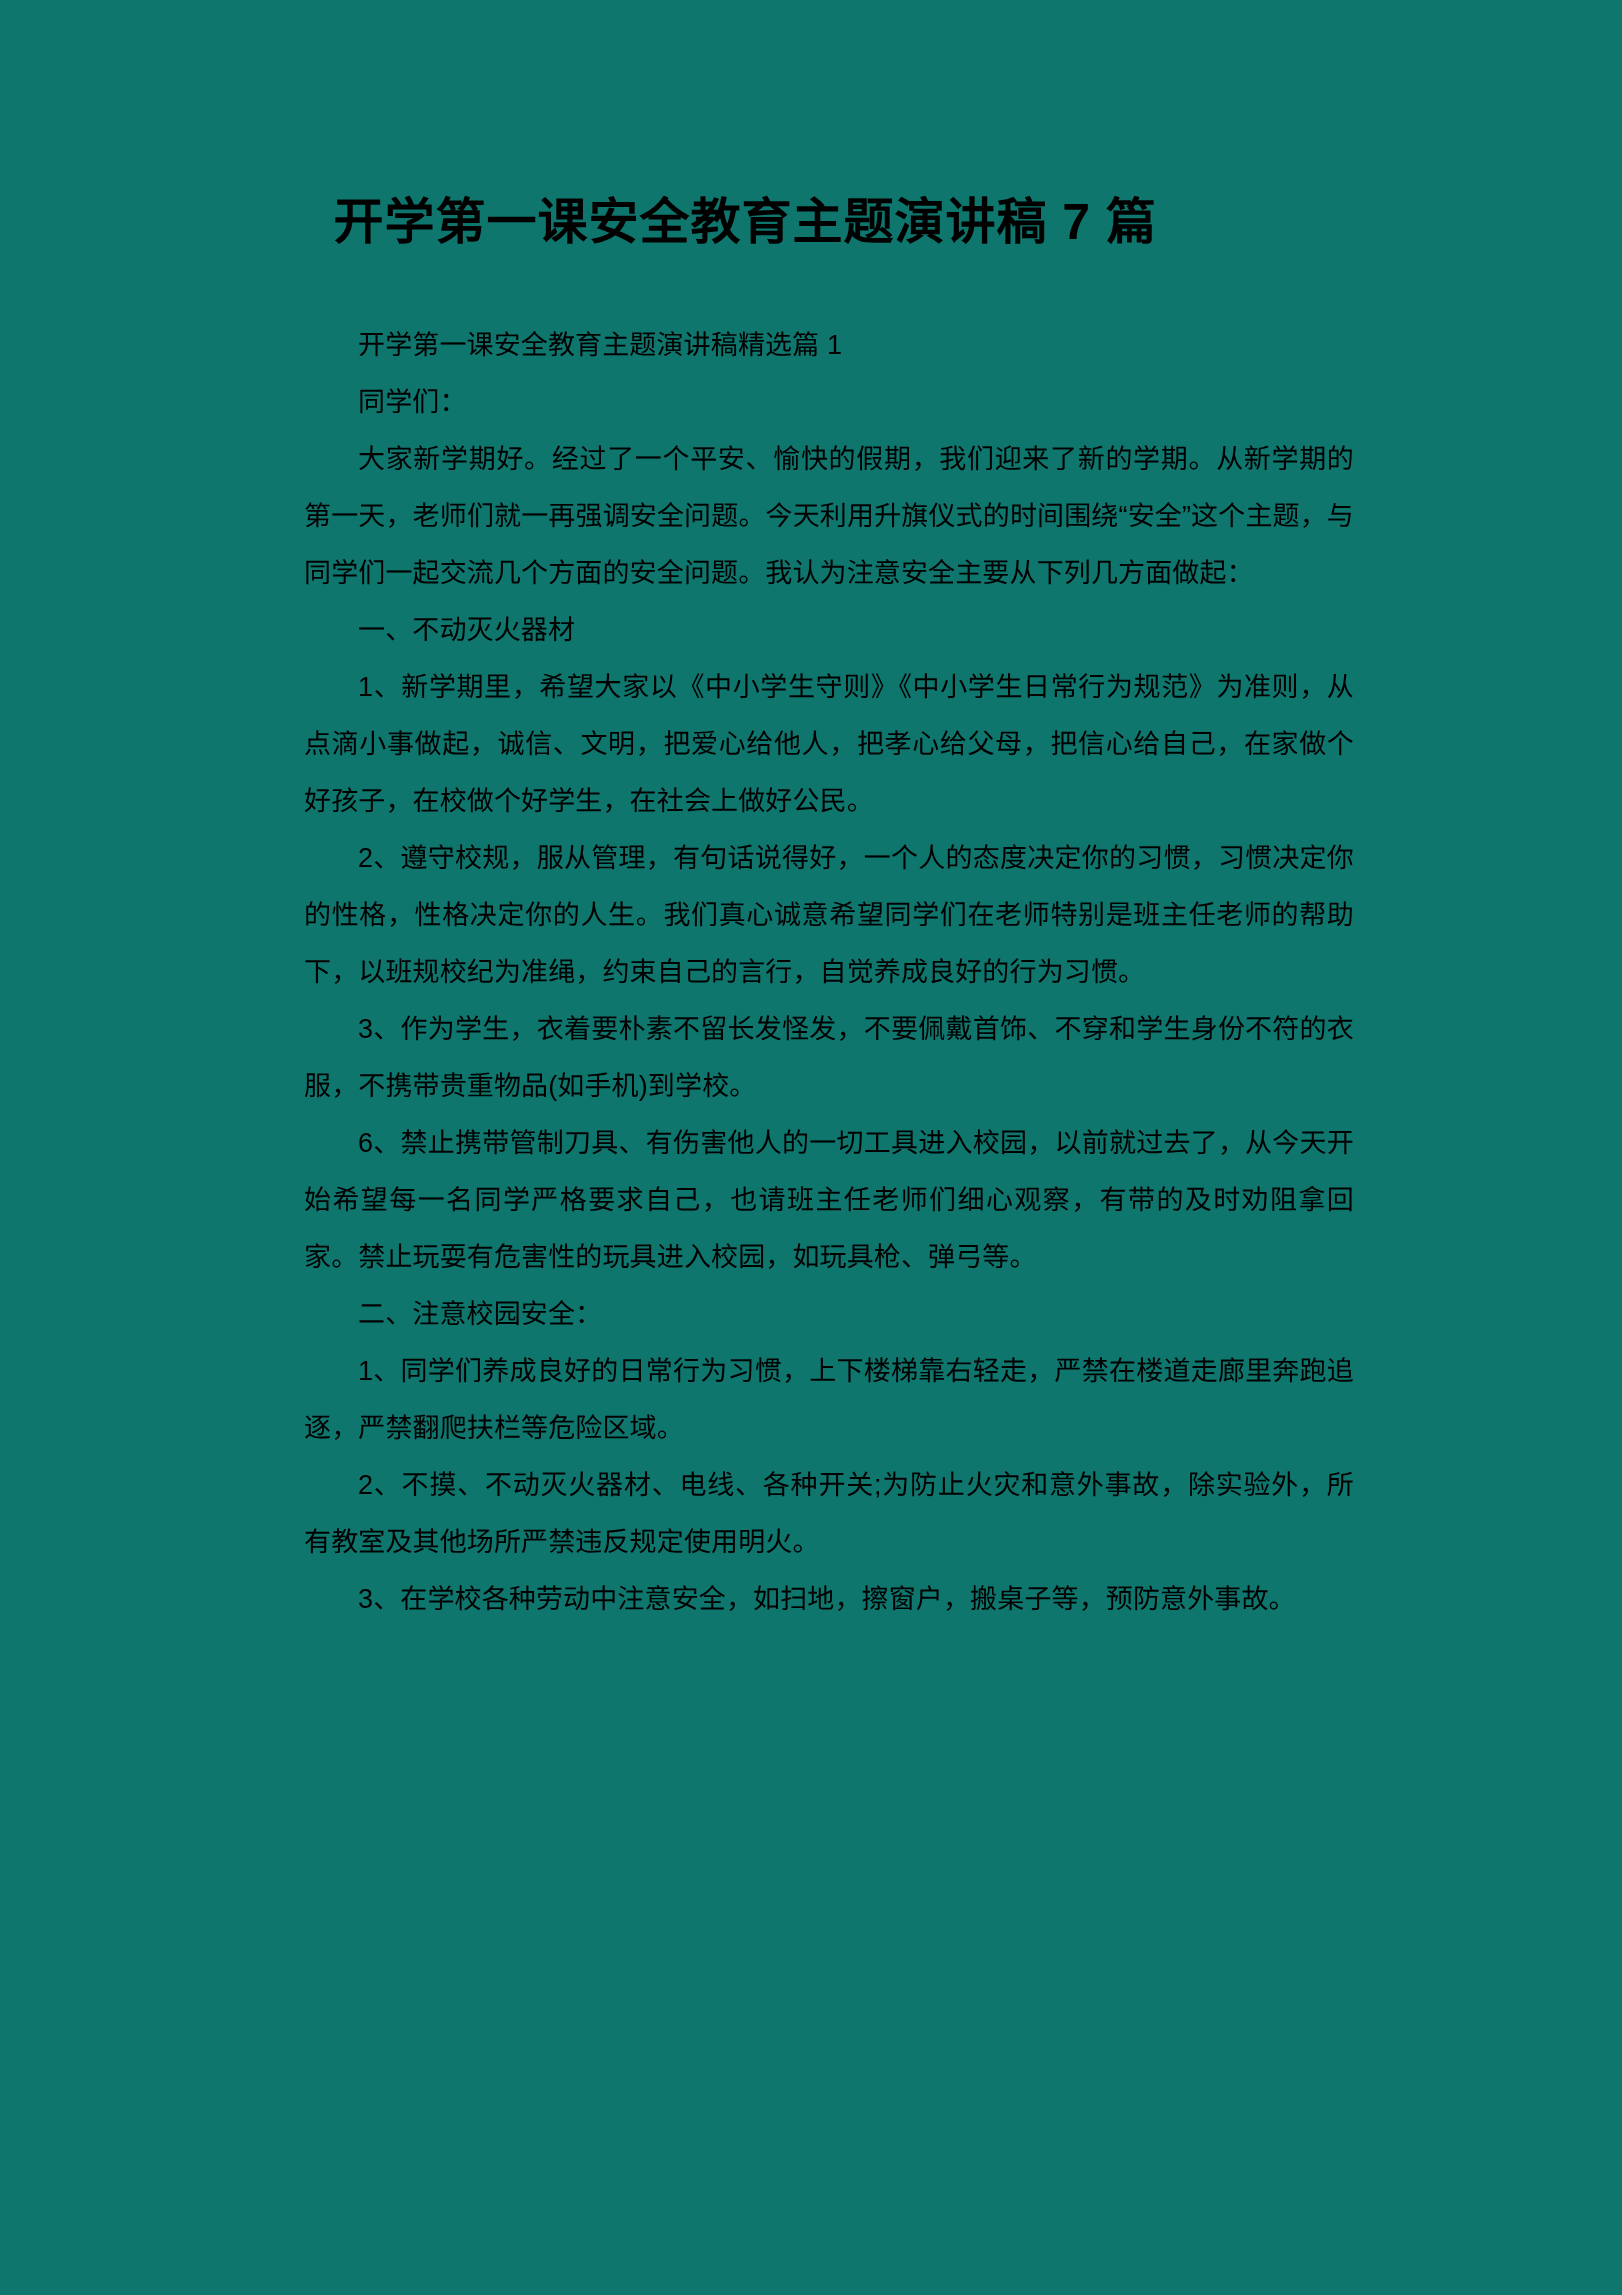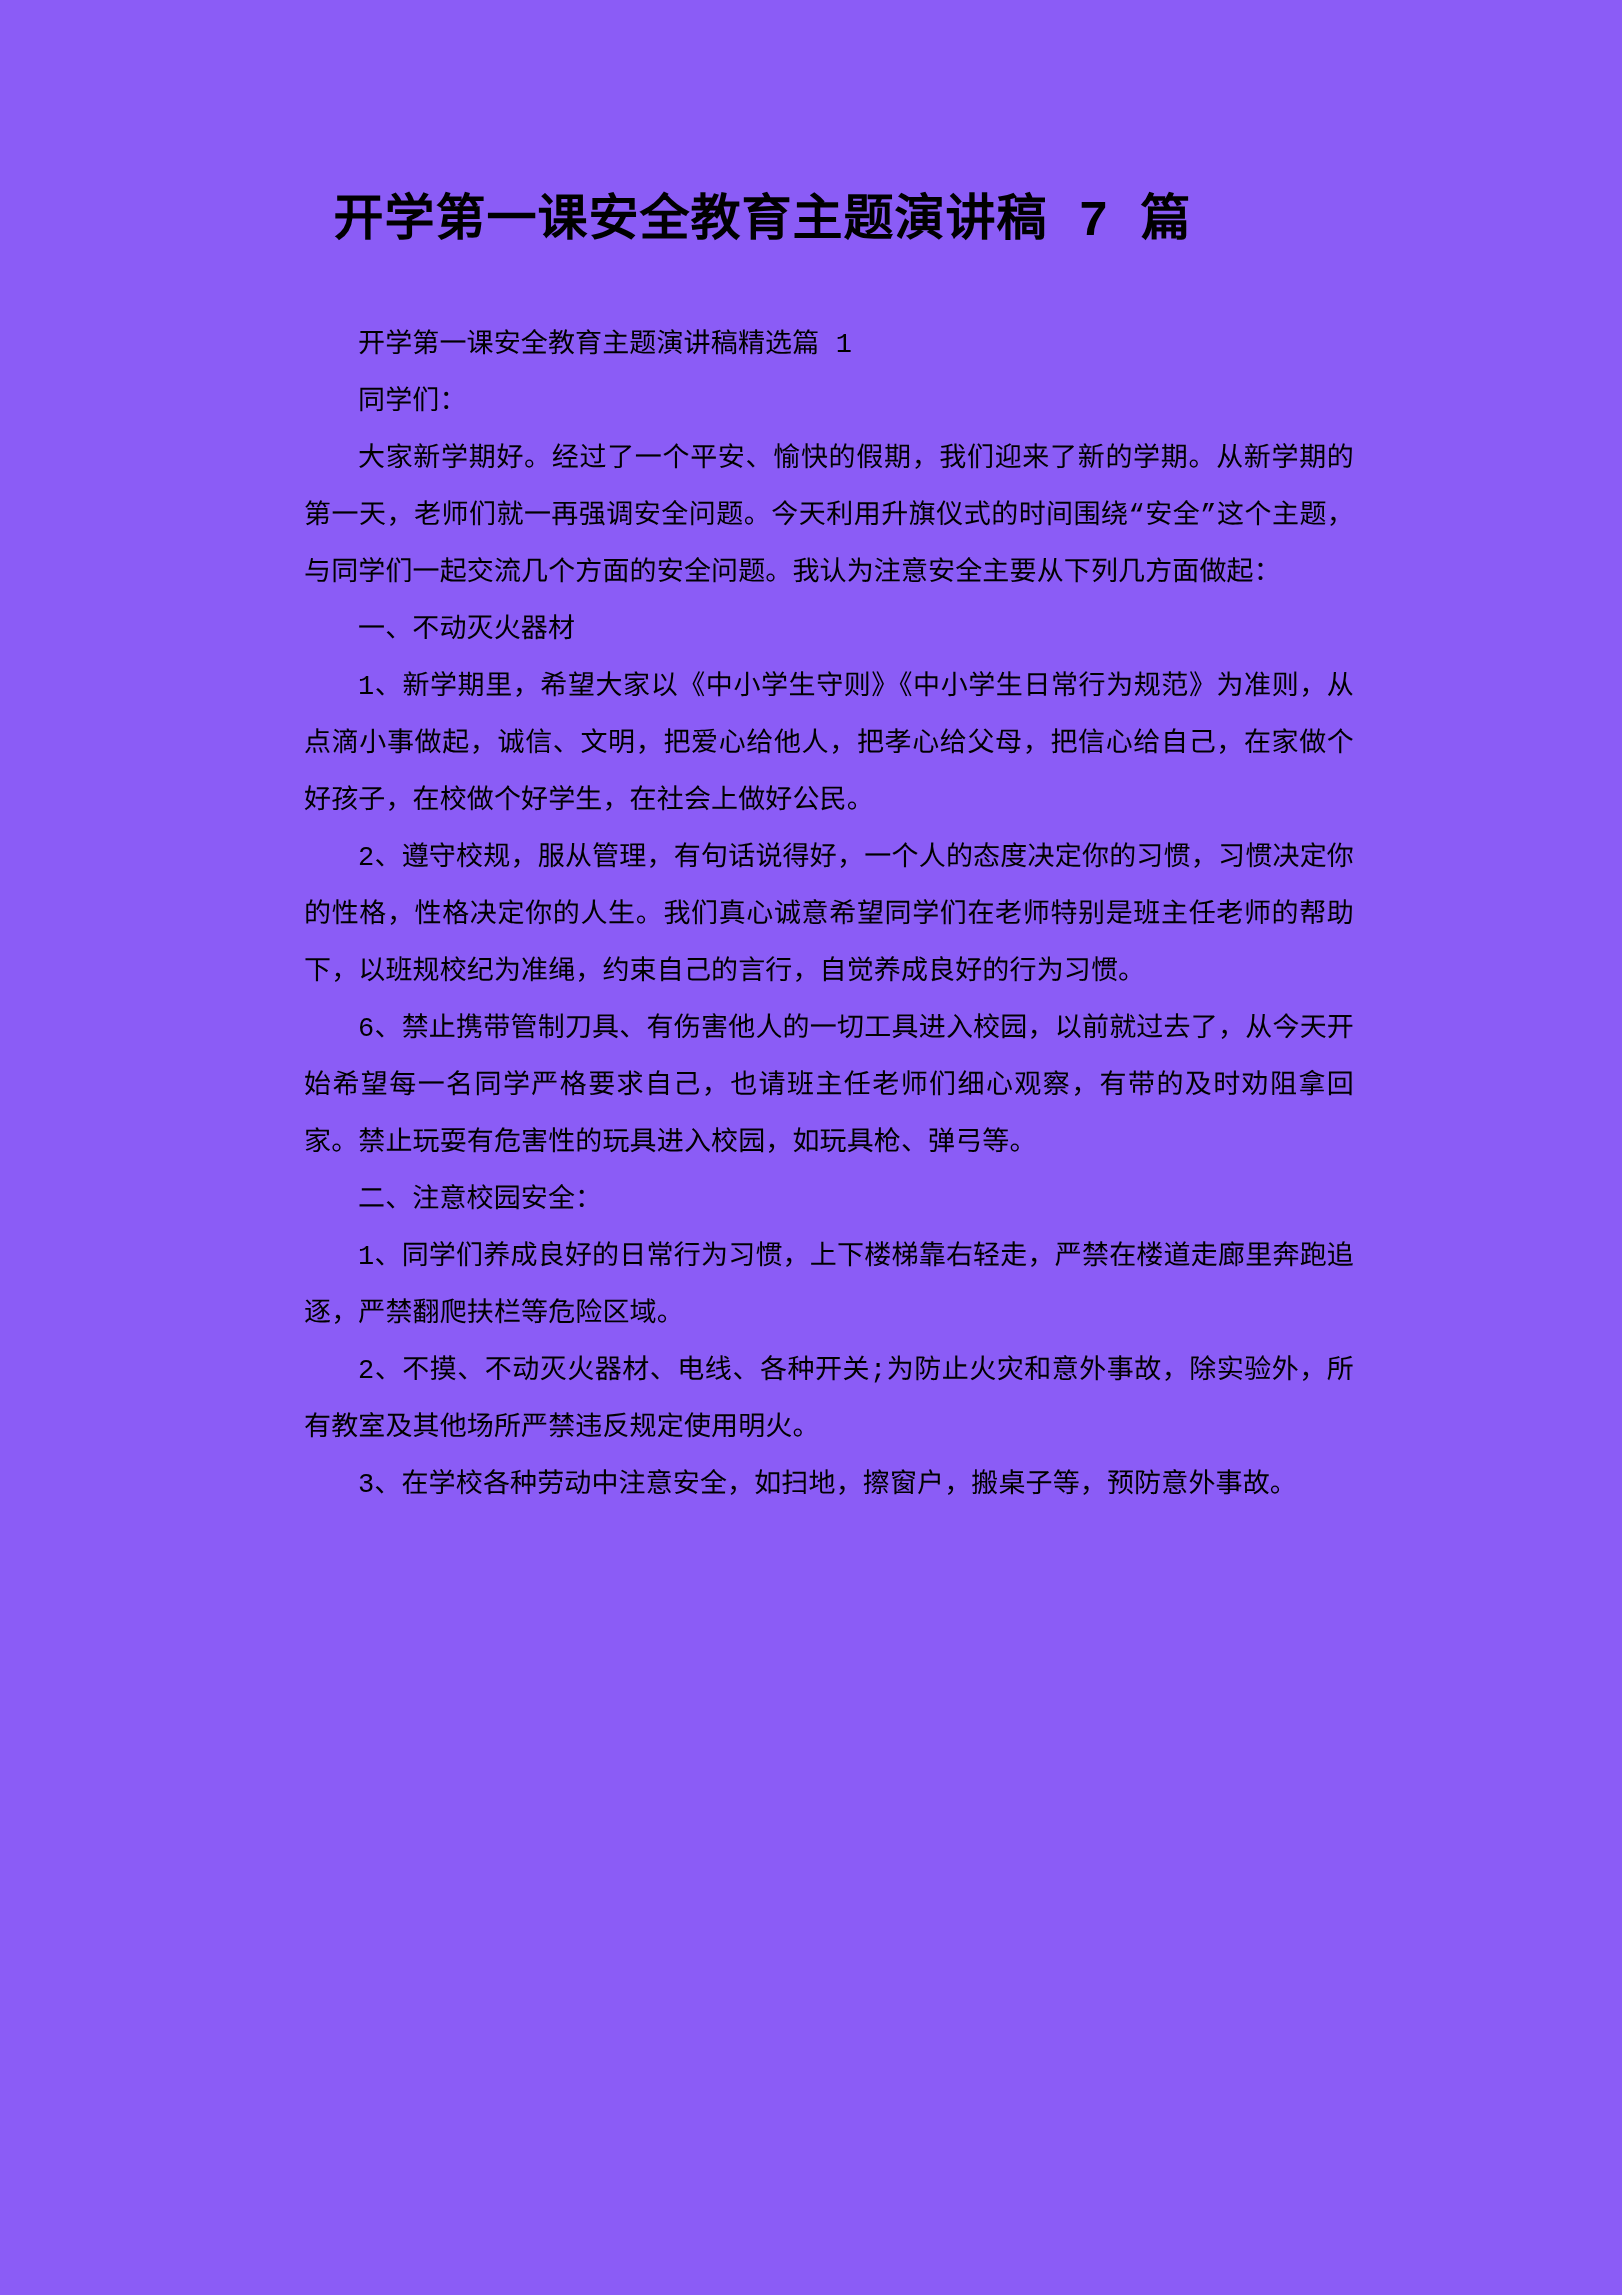--- a/index.html
+++ b/index.html
@@ -6,25 +6,25 @@
   html, body {
     margin: 0;
     padding: 0;
     background: #ffffff;
   }
 
   .page {
     position: relative;
     width: 1623px;
     height: 2295px;
-    background: #8b5cf6;
+    background: #0f766e;
     box-sizing: border-box;
     
     padding: 0 258px 0 304px;
-    font-family: Liberation Mono, monospace;
+    font-family: Liberation Sans, sans-serif;
     color: #000000;
     overflow: hidden;
   }
 
   .doc-title {
     margin: 0;
     padding: 0;
     font-size: 50px;
     font-weight: bold;
     line-height: 1.05;
@@ -65,20 +65,21 @@
     <p class="para">同学们：</p>
 
     <p class="para">大家新学期好。经过了一个平安、愉快的假期，我们迎来了新的学期。从新学期的第一天，老师们就一再强调安全问题。今天利用升旗仪式的时间围绕“安全”这个主题，与同学们一起交流几个方面的安全问题。我认为注意安全主要从下列几方面做起：</p>
 
     <p class="para">一、不动灭火器材</p>
 
     <p class="para">1、新学期里，希望大家以《中小学生守则》《中小学生日常行为规范》为准则，从点滴小事做起，诚信、文明，把爱心给他人，把孝心给父母，把信心给自己，在家做个好孩子，在校做个好学生，在社会上做好公民。</p>
 
     <p class="para">2、遵守校规，服从管理，有句话说得好，一个人的态度决定你的习惯，习惯决定你的性格，性格决定你的人生。我们真心诚意希望同学们在老师特别是班主任老师的帮助下，以班规校纪为准绳，约束自己的言行，自觉养成良好的行为习惯。</p>
 
+    <p class="para">3、作为学生，衣着要朴素不留长发怪发，不要佩戴首饰、不穿和学生身份不符的衣服，不携带贵重物品(如手机)到学校。</p>
 
     <p class="para">6、禁止携带管制刀具、有伤害他人的一切工具进入校园，以前就过去了，从今天开始希望每一名同学严格要求自己，也请班主任老师们细心观察，有带的及时劝阻拿回家。禁止玩耍有危害性的玩具进入校园，如玩具枪、弹弓等。</p>
 
     <p class="para">二、注意校园安全：</p>
 
     <p class="para">1、同学们养成良好的日常行为习惯，上下楼梯靠右轻走，严禁在楼道走廊里奔跑追逐，严禁翻爬扶栏等危险区域。</p>
 
     <p class="para">2、不摸、不动灭火器材、电线、各种开关;为防止火灾和意外事故，除实验外，所有教室及其他场所严禁违反规定使用明火。</p>
 
     <p class="para">3、在学校各种劳动中注意安全，如扫地，擦窗户，搬桌子等，预防意外事故。</p>

